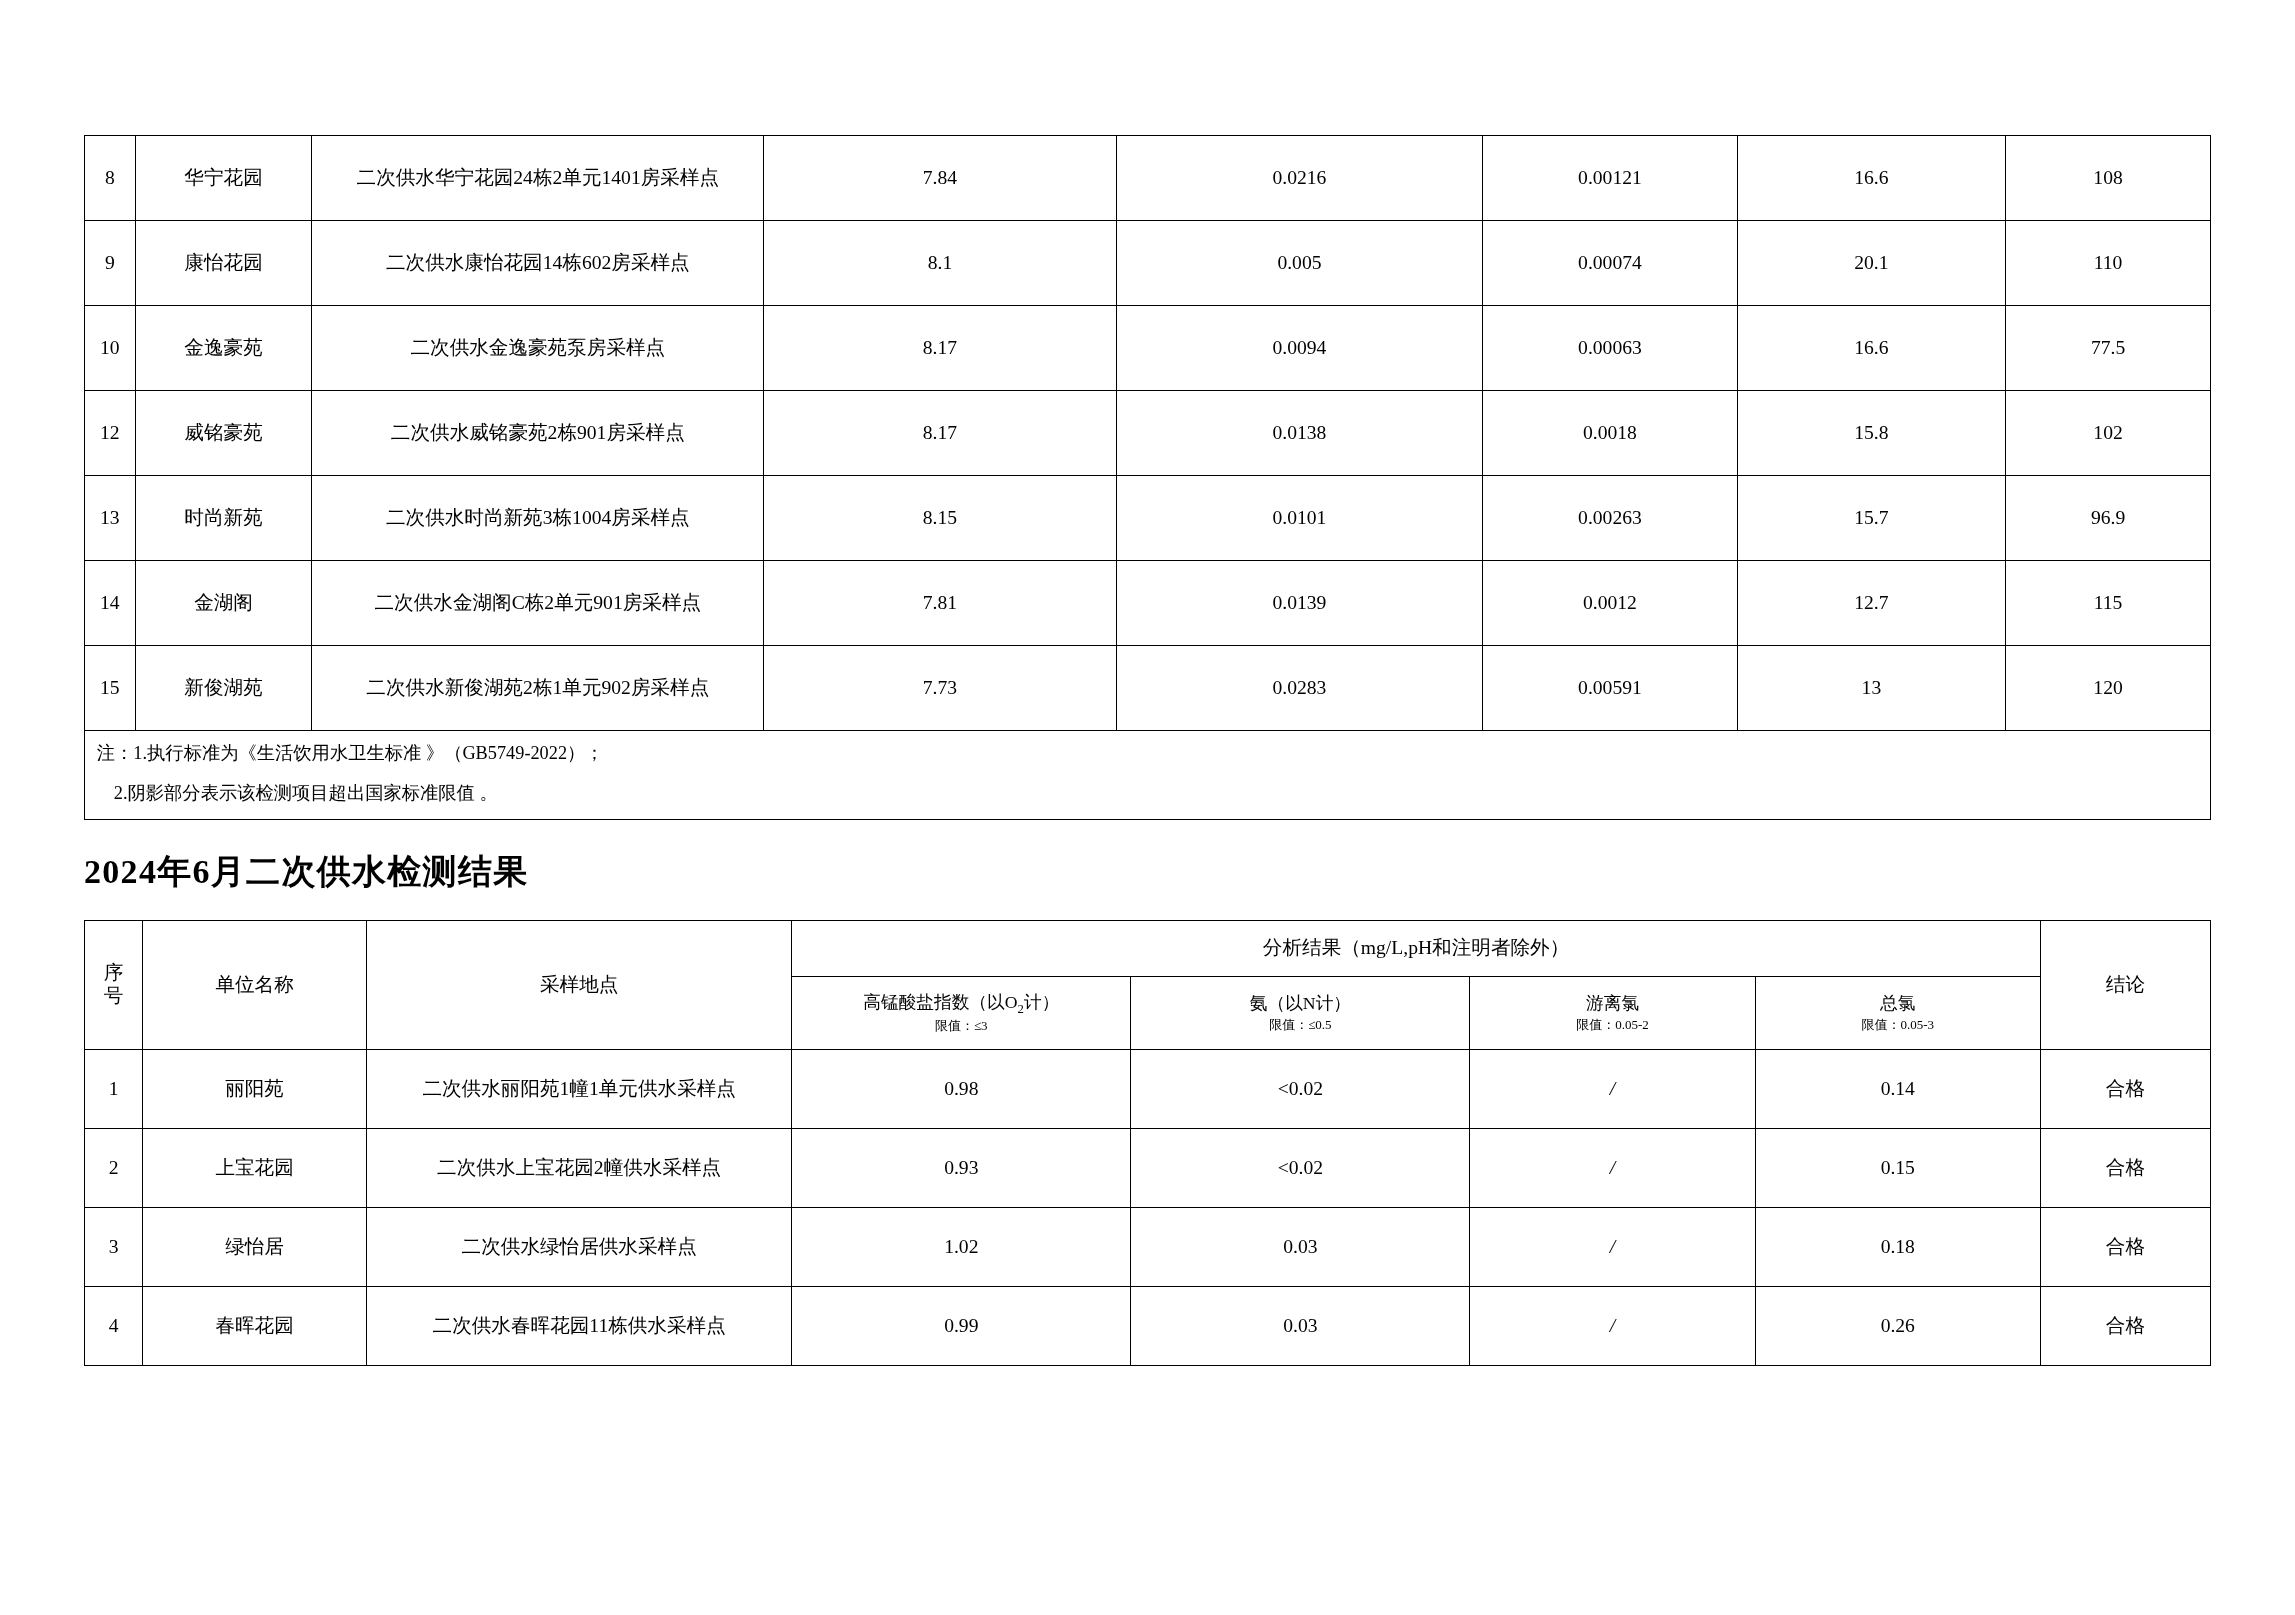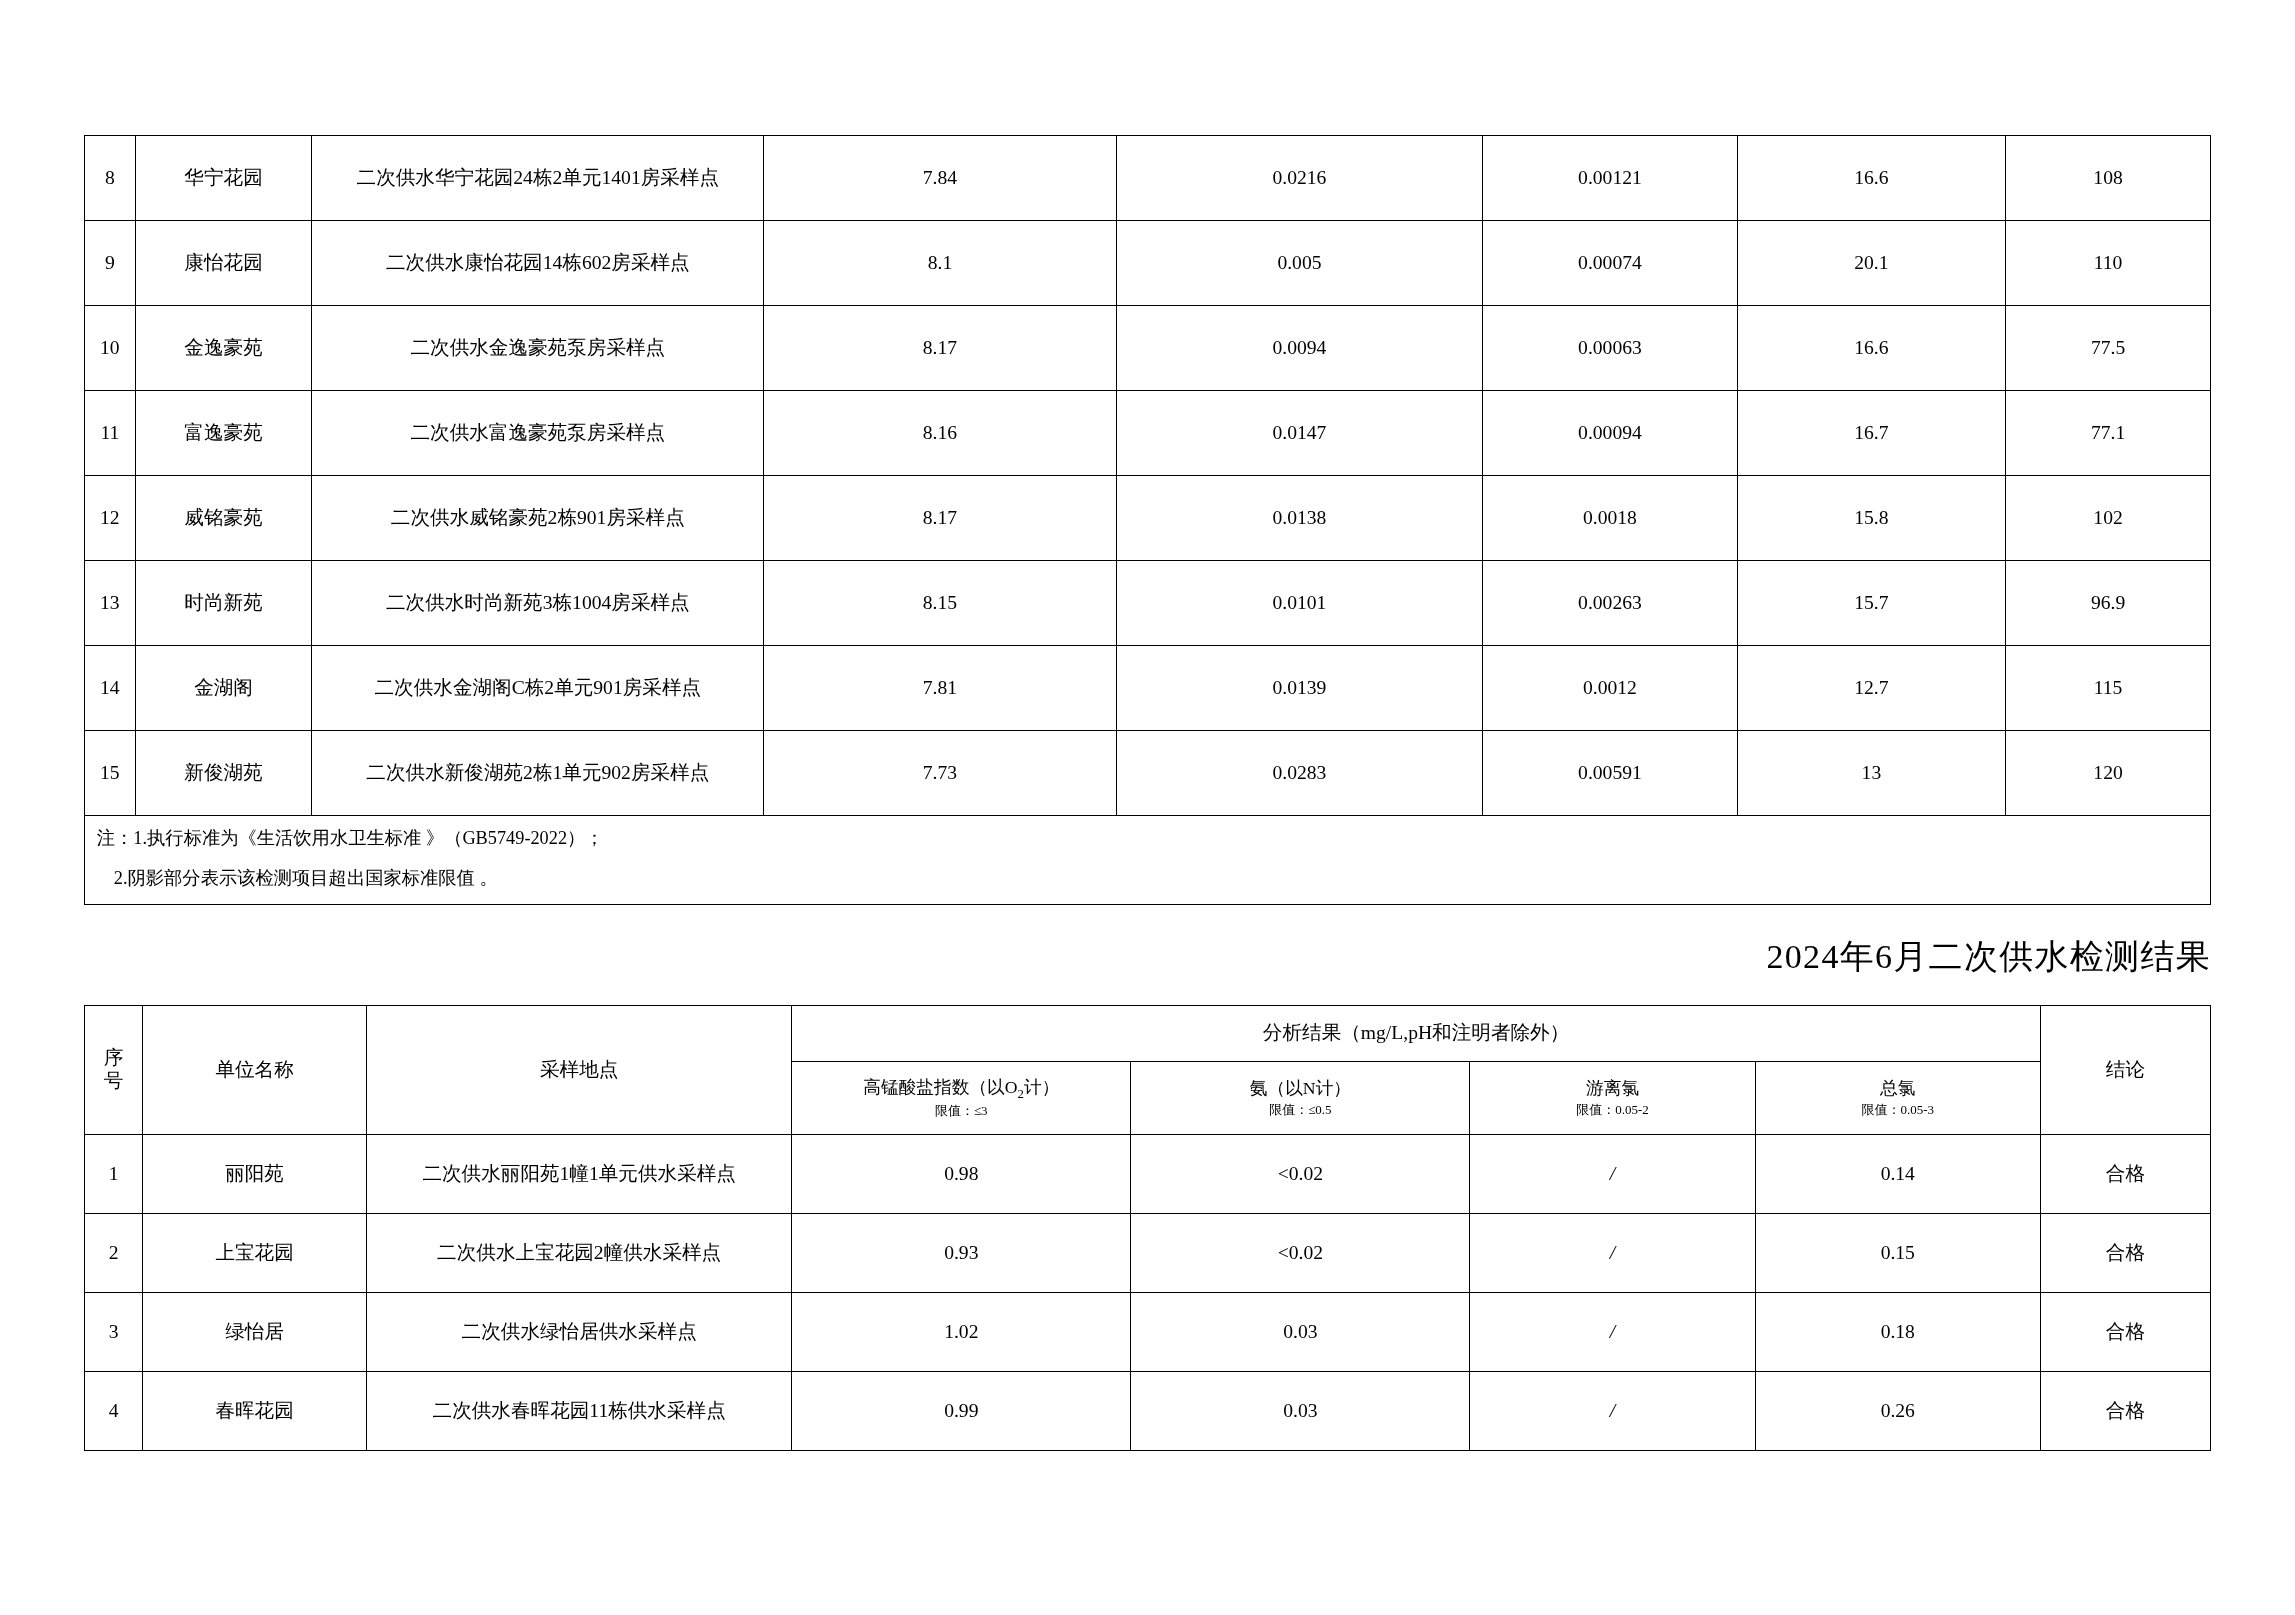--- a/index.html
+++ b/index.html
@@ -58,23 +58,23 @@
     text-align: left;
     font-size: 18.3px;
     line-height: 1.5;
     padding: 9.2px 11.8px 11.8px 11.8px;
     font-family: Liberation Serif, serif;
   }
   .note-line2 { padding-left: 17px; margin-top: 12px; }
 
   
   .doc-title {
-    text-align: right;
+    text-align: left;
     font-size: 34px;
-    font-weight: normal;
+    font-weight: bold;
     letter-spacing: 1.3px;
     margin: 29px 0 25px 0;
     font-family: "Liberation Serif", "DejaVu Serif", serif;
   }
 
   
   #table-bottom td {
     height: 79px;
   }
   .b-col-idx  { width: 56px; }
@@ -150,30 +150,20 @@
         <td>10</td>
         <td>金逸豪苑</td>
         <td>二次供水金逸豪苑泵房采样点</td>
         <td>8.17</td>
         <td>0.0094</td>
         <td>0.00063</td>
         <td>16.6</td>
         <td>77.5</td>
       </tr>
       <tr>
-        <td>11</td>
-        <td>富逸豪苑</td>
-        <td>二次供水富逸豪苑泵房采样点</td>
-        <td>8.16</td>
-        <td>0.0147</td>
-        <td>0.00094</td>
-        <td>16.7</td>
-        <td>77.1</td>
-      </tr>
-      <tr>
         <td>12</td>
         <td>威铭豪苑</td>
         <td>二次供水威铭豪苑2栋901房采样点</td>
         <td>8.17</td>
         <td>0.0138</td>
         <td>0.0018</td>
         <td>15.8</td>
         <td>102</td>
       </tr>
       <tr>

